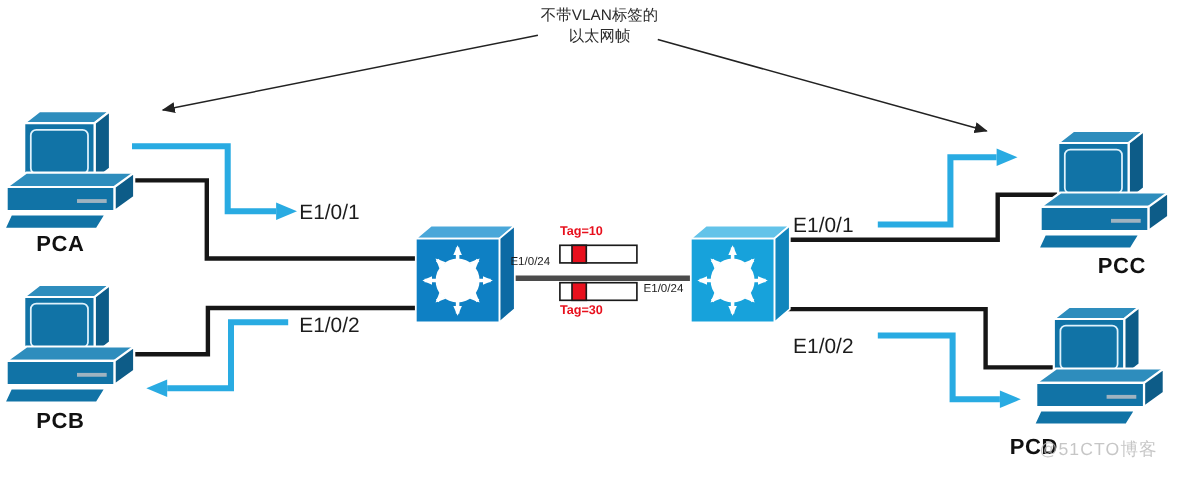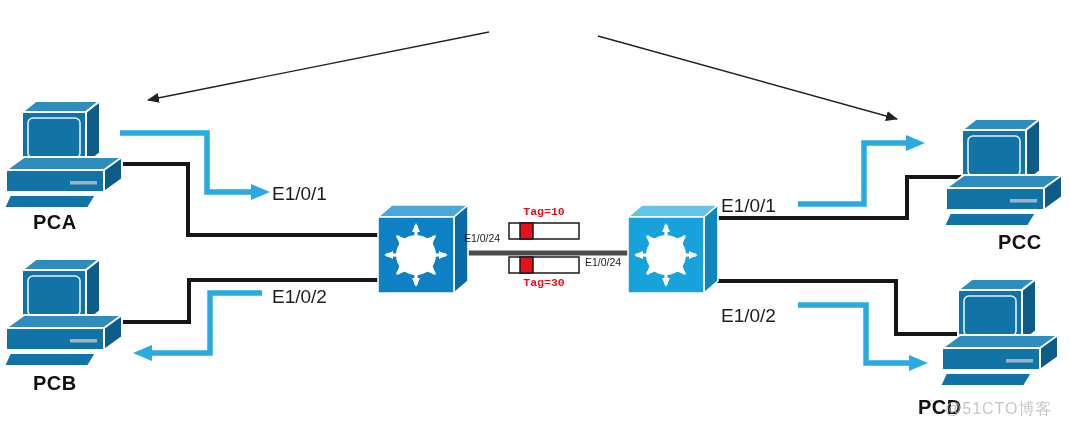--- a/index.html
+++ b/index.html
@@ -12,22 +12,22 @@
   }
   #wires{position:absolute;left:0;top:0;}
   .lbl{position:absolute;white-space:nowrap;color:#1c1c1c;}
   .note{
     left:430px;top:4px;width:230px;
     text-align:center;font-size:14px;line-height:19px;color:#2b2b2b;
   }
   .port{font-size:19px;}
   .port-small{font-size:10.5px;}
   .tag{
-    width:70px;text-align:center;
-    font-size:11.5px;font-weight:bold;color:#e8101d;font-family:Liberation Mono, monospace;
+    width:70px;
+    font-size:11.5px;font-weight:bold;color:#e8101d;
   }
   .dev{font-size:20px;font-weight:bold;color:#111;letter-spacing:.5px;}
   .watermark{
     left:925px;top:399px;
     font-size:16px;color:#b9b9b9;opacity:.8;letter-spacing:1px;margin-left:20px;
   }
   .sw-left{--f:#0e80c4;--t:#4aa7d9;--s:#0c6aa4;}
   .sw-right{--f:#17a2db;--t:#63c3e9;--s:#1186bd;}
   .pc{--f:#1173a6;--t:#2e8dbd;--s:#0d5c88;}
 </style>
@@ -115,20 +115,22 @@
 
     <use href="#pc-sym" x="4" y="98" width="122" height="112" class="pc"></use>
     <use href="#pc-sym" x="4" y="256" width="122" height="112" class="pc"></use>
     <use href="#pc-sym" x="944" y="116" width="122" height="112" class="pc"></use>
     <use href="#pc-sym" x="940" y="276" width="122" height="112" class="pc"></use>
     <use href="#sw-sym" x="376" y="203" width="94" height="92" class="sw-left"></use>
     <use href="#sw-sym" x="626" y="203" width="94" height="92" class="sw-right"></use>
   </svg>
 
   <div class="lbl note">
+    <div>不带VLAN标签的</div>
+    <div>以太网帧</div>
   </div>
 
   <div class="lbl port" style="left:272px;top:183px">E1/0/1</div>
   <div class="lbl port" style="left:272px;top:286px">E1/0/2</div>
   <div class="lbl port" style="left:721px;top:195px">E1/0/1</div>
   <div class="lbl port" style="left:721px;top:305px">E1/0/2</div>
 
   <div class="lbl port-small" style="left:464px;top:232px">E1/0/24</div>
   <div class="lbl port-small" style="left:585px;top:256px">E1/0/24</div>
 

